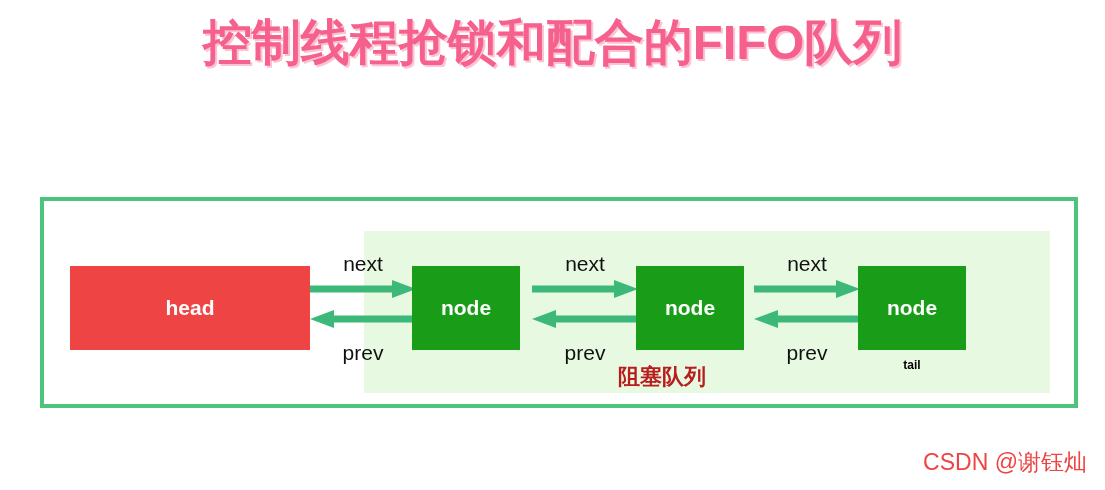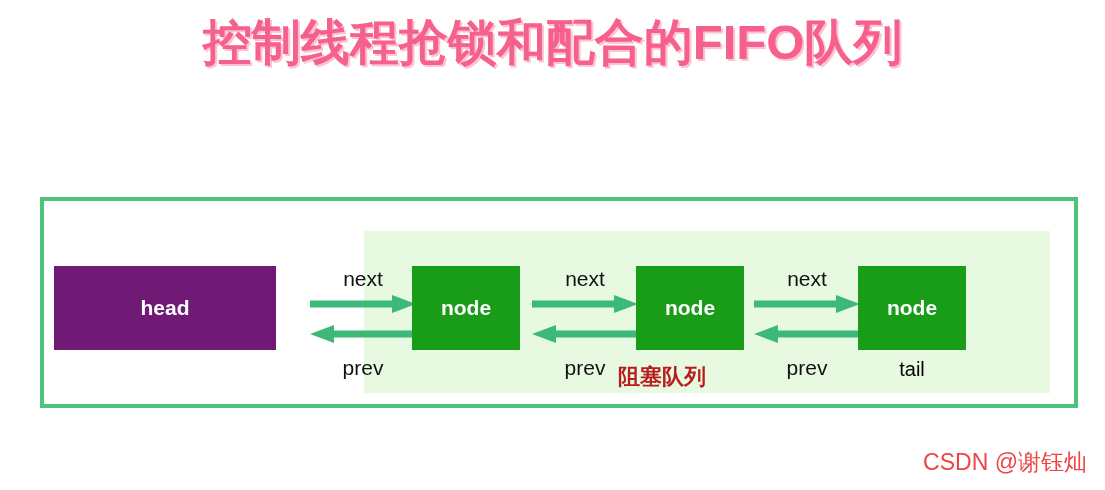--- a/index.html
+++ b/index.html
@@ -59,62 +59,61 @@
     height: 84px;
     display: flex;
     align-items: center;
     justify-content: center;
     color: #ffffff;
     font-weight: bold;
     font-size: 21px;
     box-sizing: border-box;
   }
   .head-box {
-    left: 54px;
-    width: 222px;
-    background: #701a75;
+    left: 70px;
+    width: 240px;
+    background: #ef4444;
   }
   .node-box {
     width: 108px;
     background: #199d19;
   }
   #node-box-1 { left: 412px; }
   #node-box-2 { left: 636px; }
   #node-box-3 { left: 858px; }
 
   
   #tail-label {
     position: absolute;
     left: 858px;
     top: 358px;
     width: 108px;
     text-align: center;
-    font-size: 20px;
-    font-weight: normal;
+    font-size: 12px;
+    font-weight: bold;
     color: #000000;
   }
 
   
   #blocking-queue-label {
     position: absolute;
     left: 618px;
     top: 362px;
     font-size: 22px;
     font-weight: bold;
     color: #b91c1c;
     white-space: nowrap;
   }
 
   
   .arrow-group {
     position: absolute;
     top: 250px;
     width: 110px;
     height: 110px;
-    margin-top: 15px;
   }
   #arrow-group-1 { left: 308px; }
   #arrow-group-2 { left: 530px; }
   #arrow-group-3 { left: 752px; }
 
   .arrow-label {
     position: absolute;
     width: 110px;
     text-align: center;
     font-size: 21px;

